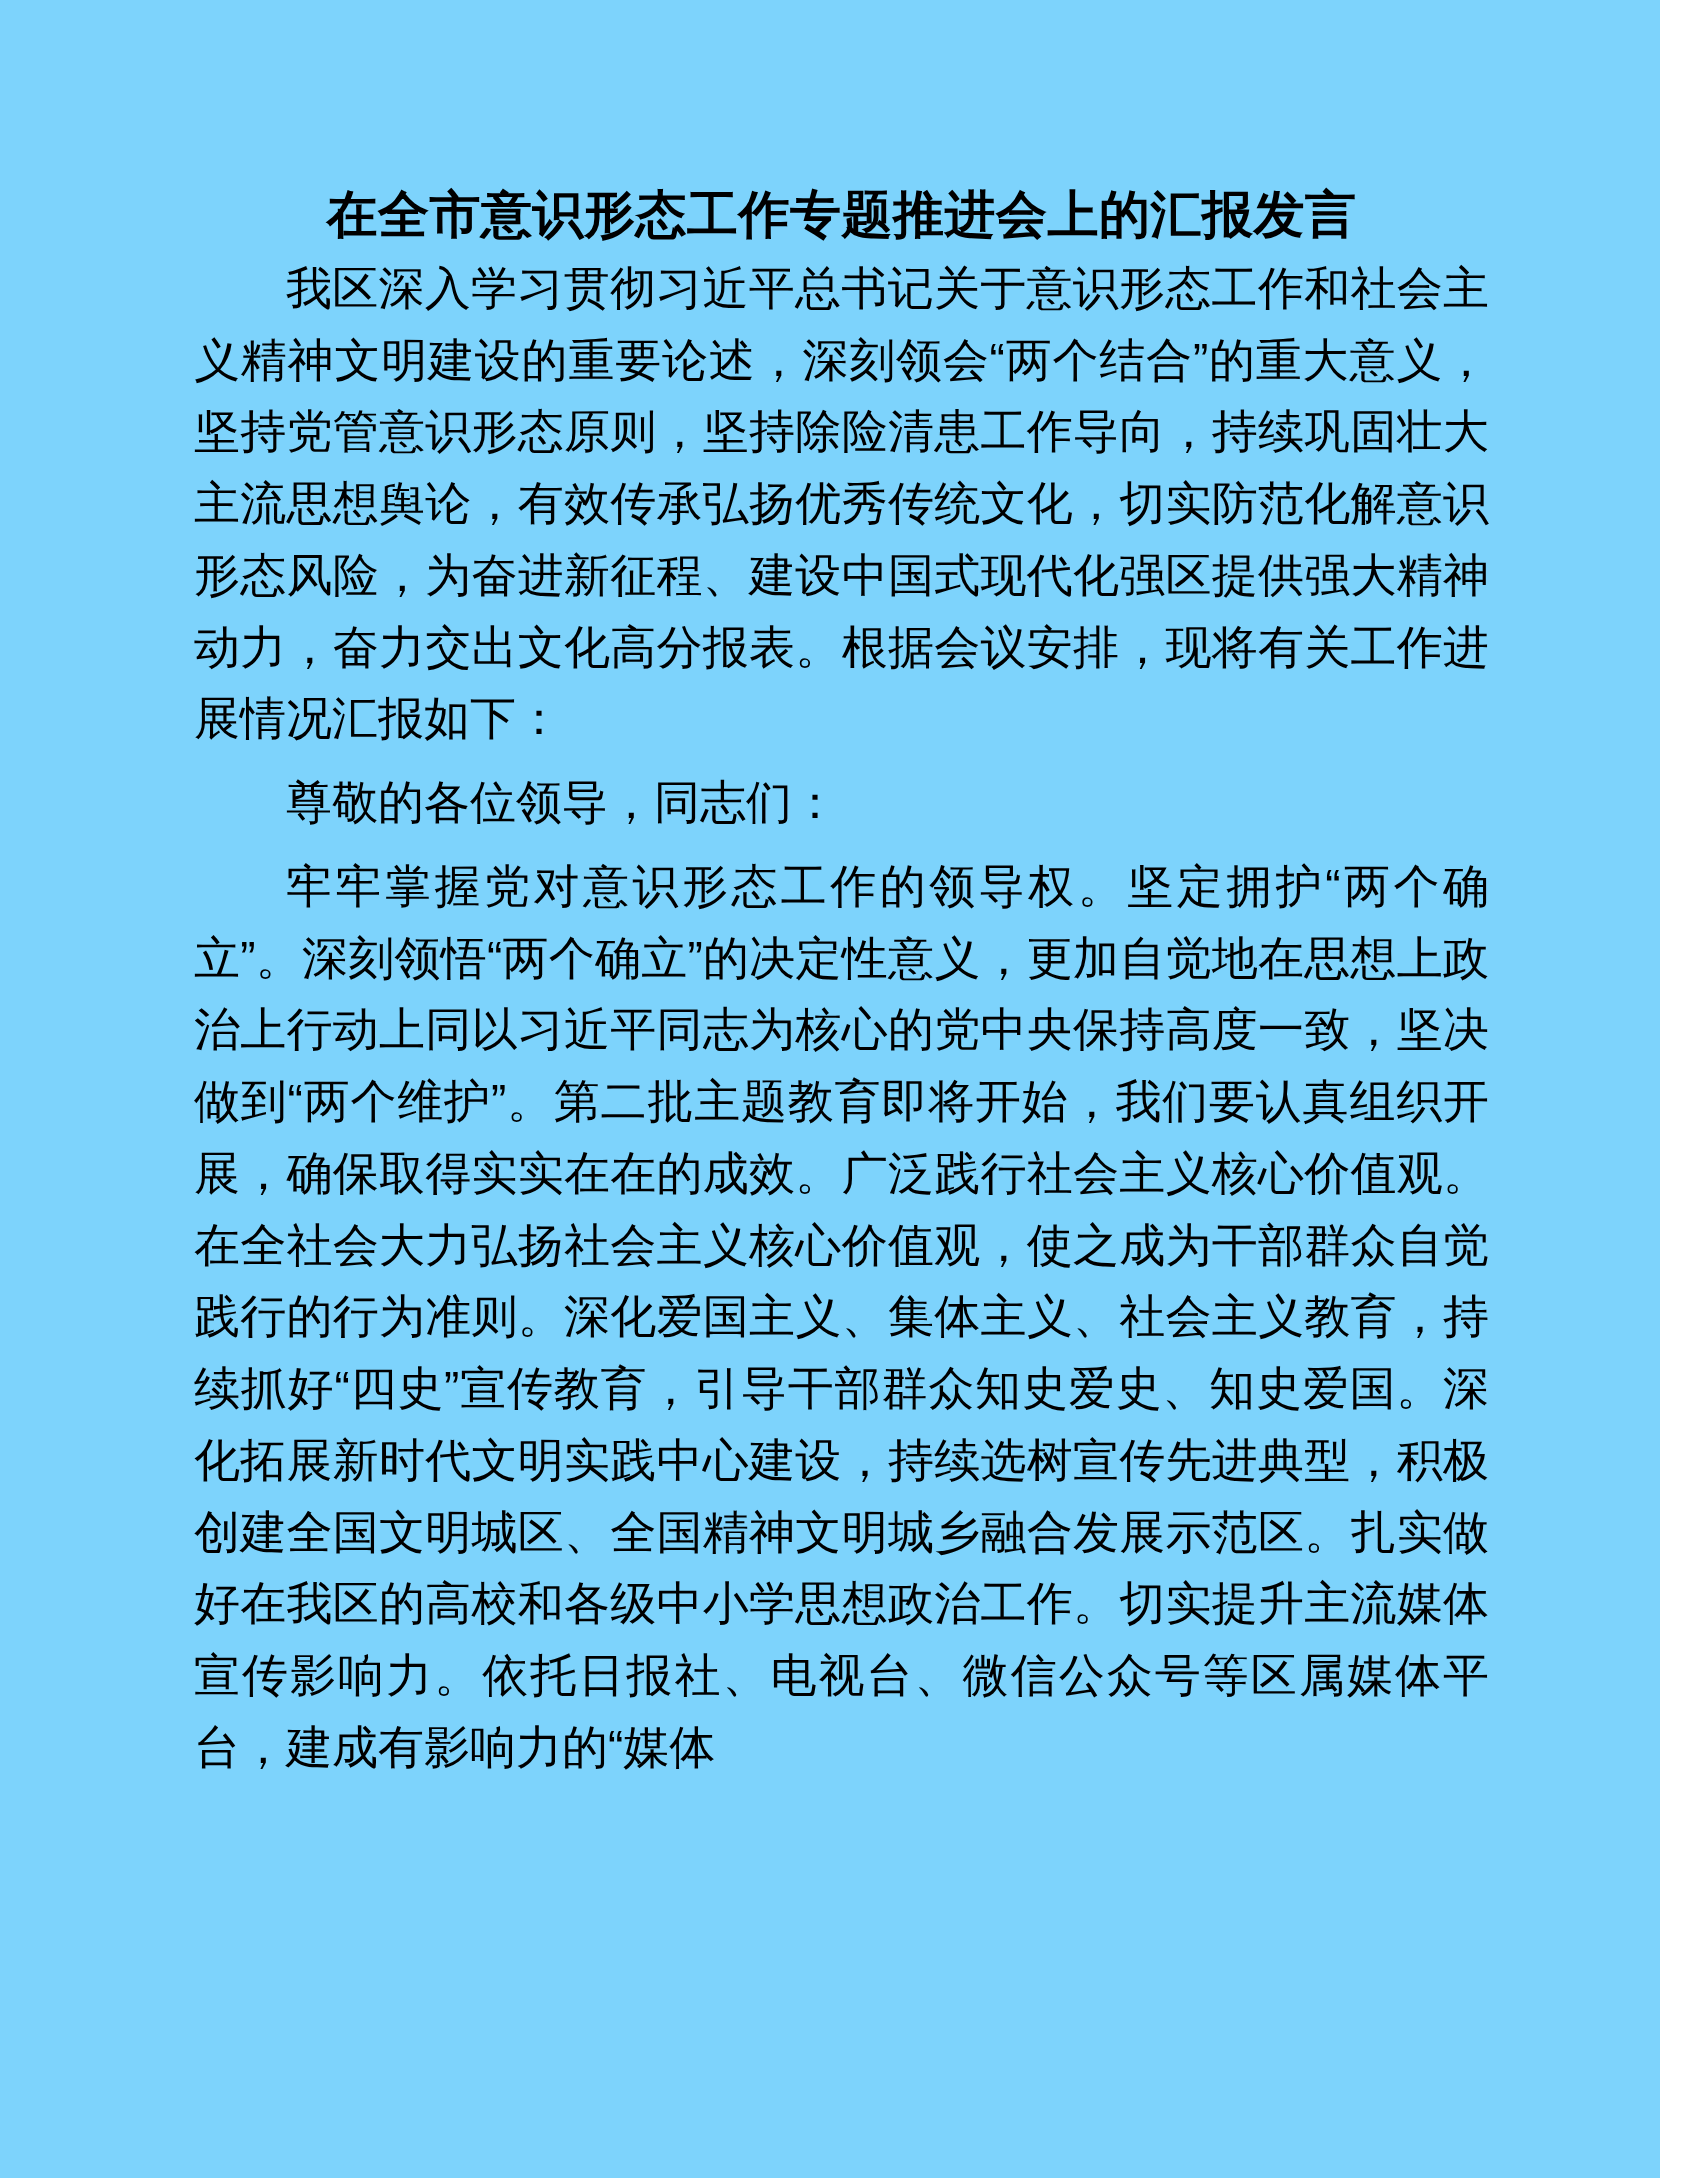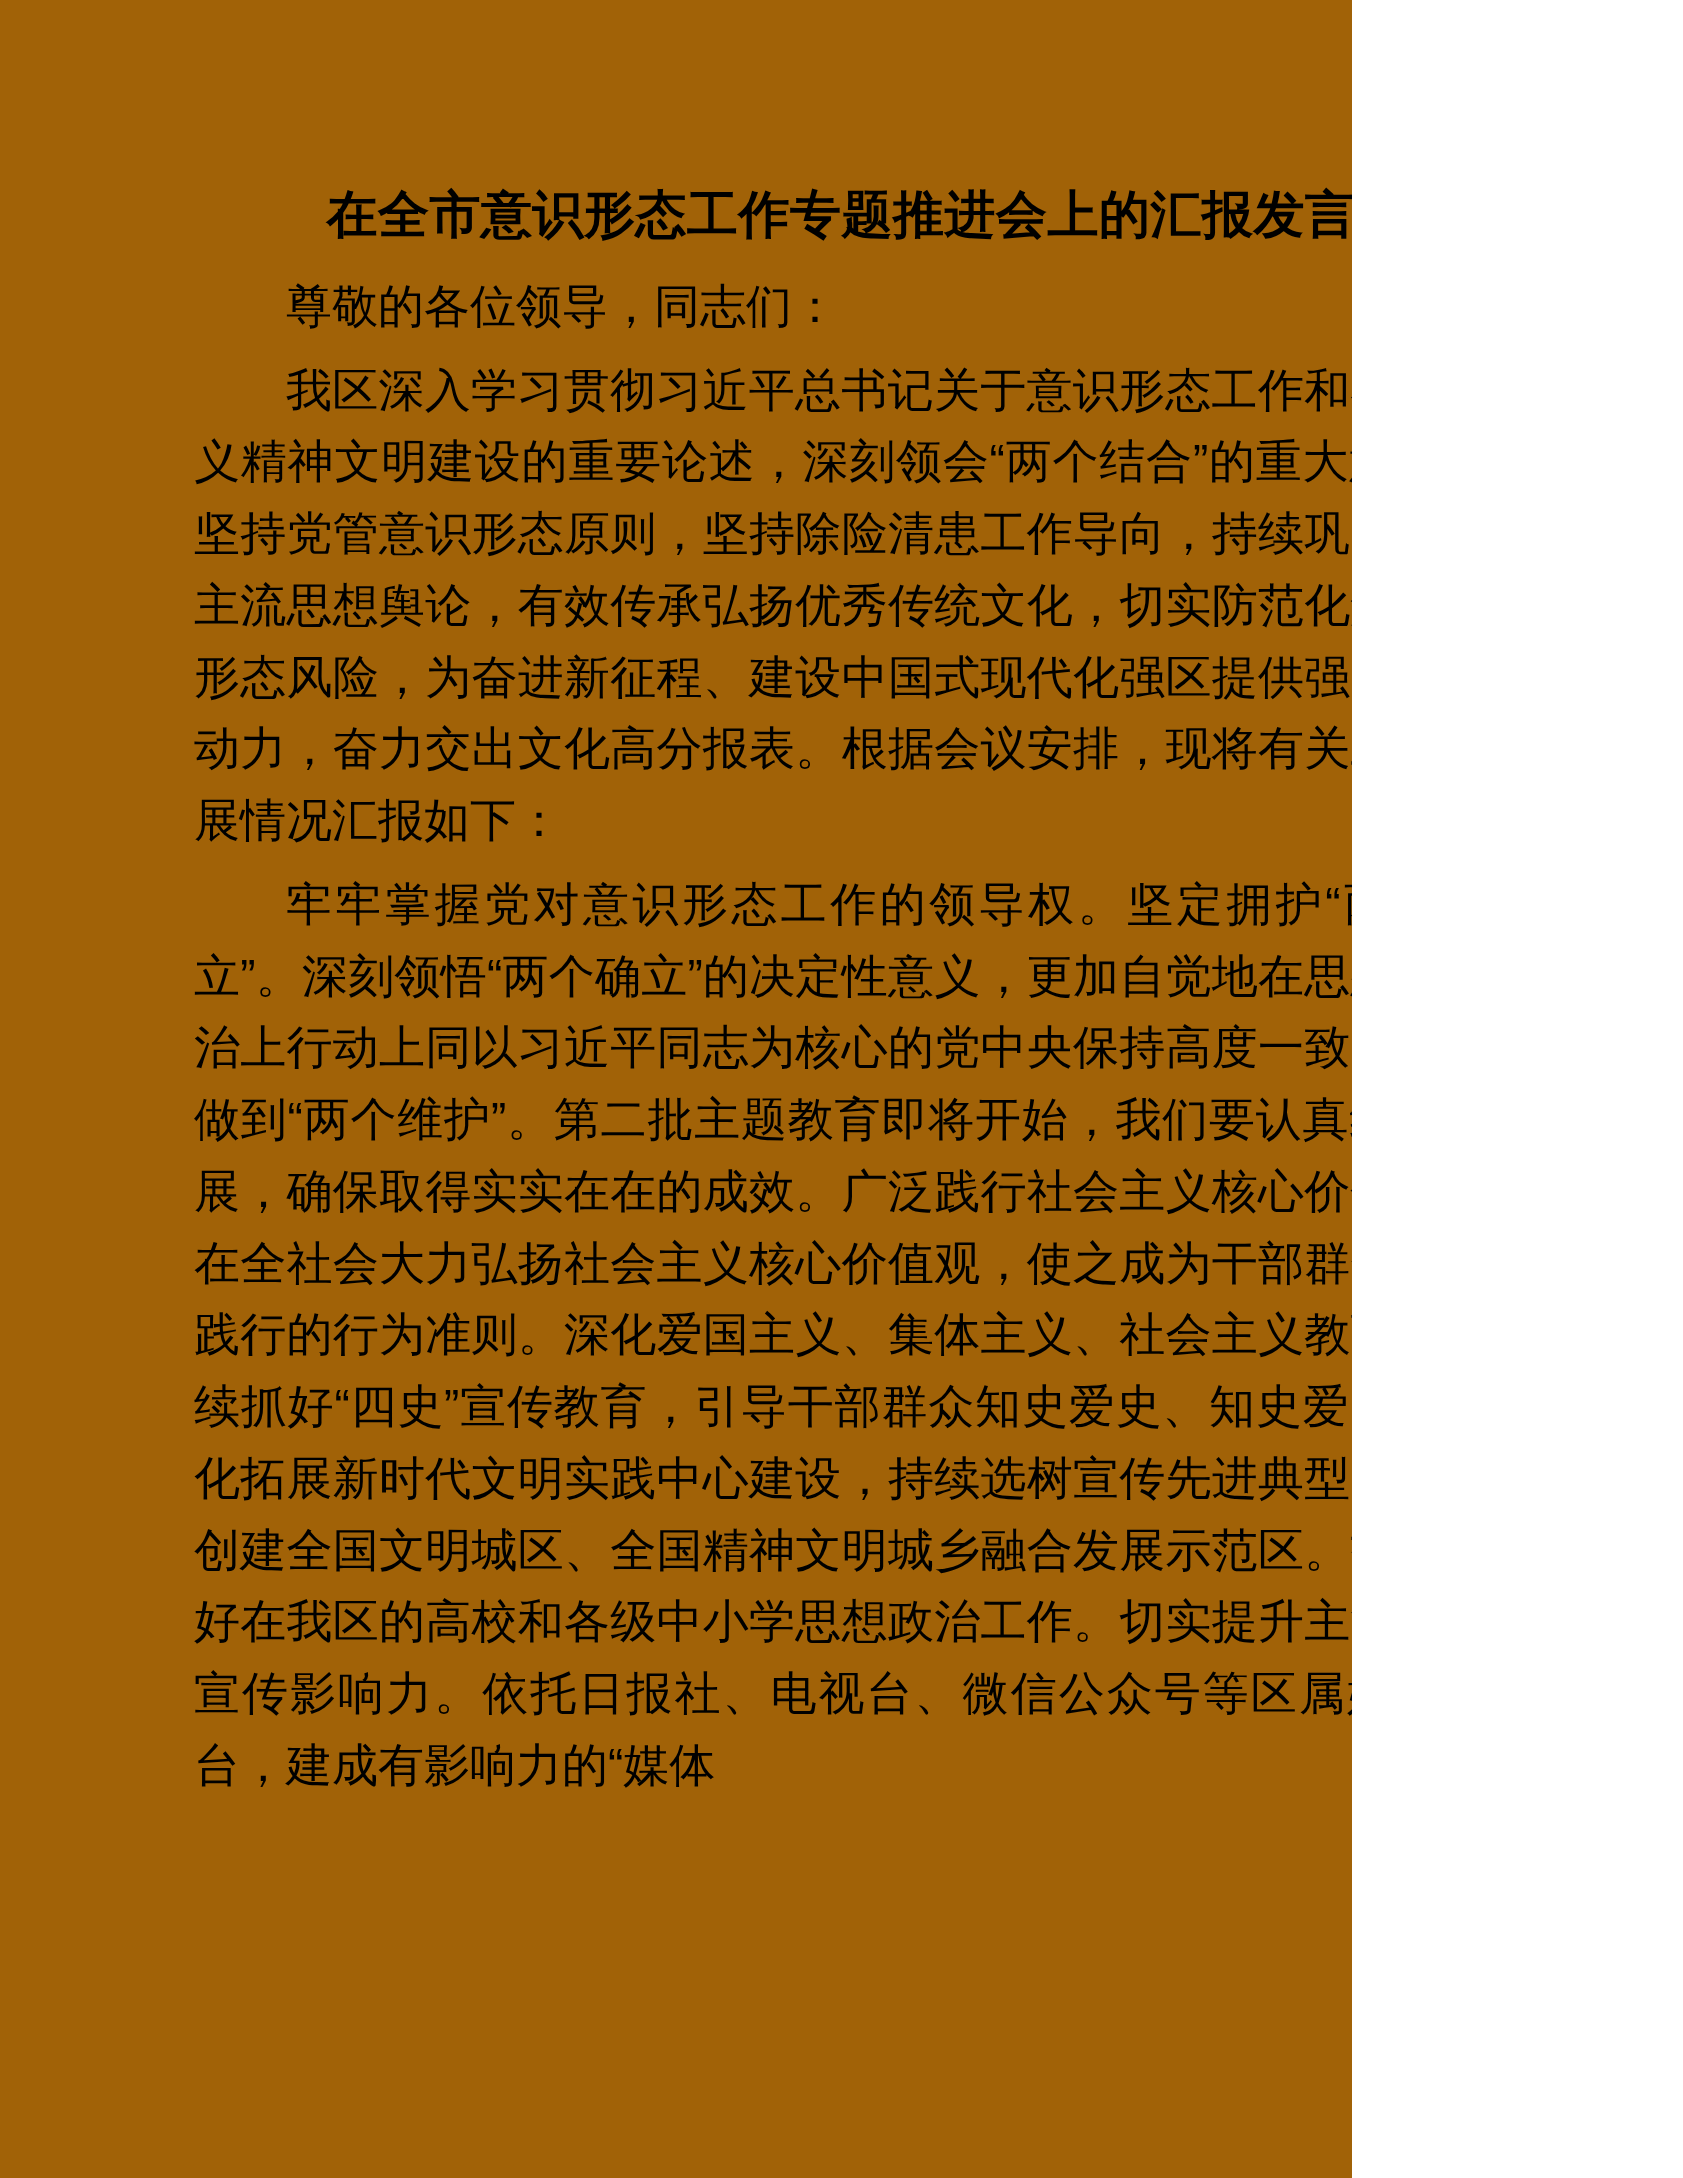--- a/index.html
+++ b/index.html
@@ -6,23 +6,23 @@
     margin: 0;
     padding: 0;
     background: #ffffff;
   }
   body {
     font-family: "Liberation Sans", "DejaVu Sans", sans-serif;
     color: #000000;
   }
   .page {
     position: relative;
-    width: 1352px;
+    width: 1660px;
     height: 2178px;
-    background: #a16207;
+    background: #7dd3fc;
     box-sizing: border-box;
     overflow: hidden;
   }
   .content {
     position: absolute;
     left: 194px;
     top: 0;
     width: 1295px;
   }
   .doc-title {
@@ -56,21 +56,21 @@
   }
 </style>
 </head>
 <body>
 
 <div class="page">
   <div class="content">
 
     <h1 class="doc-title">在全市意识形态工作专题推进会上的汇报发言</h1>
 
+    <p class="para">我区深入学习贯彻习近平总书记关于意识形态工作和社会主义精神文明建设的重要论述，深刻领会“两个结合”的重大意义，坚持党管意识形态原则，坚持除险清患工作导向，持续巩固壮大主流思想舆论，有效传承弘扬优秀传统文化，切实防范化解意识形态风险，为奋进新征程、建设中国式现代化强区提供强大精神动力，奋力交出文化高分报表。根据会议安排，现将有关工作进展情况汇报如下：</p>
+
     <p class="para para-salutation">尊敬的各位领导，同志们：</p>
-
-    <p class="para">我区深入学习贯彻习近平总书记关于意识形态工作和社会主义精神文明建设的重要论述，深刻领会“两个结合”的重大意义，坚持党管意识形态原则，坚持除险清患工作导向，持续巩固壮大主流思想舆论，有效传承弘扬优秀传统文化，切实防范化解意识形态风险，为奋进新征程、建设中国式现代化强区提供强大精神动力，奋力交出文化高分报表。根据会议安排，现将有关工作进展情况汇报如下：</p>
 
     <p class="para">牢牢掌握党对意识形态工作的领导权。坚定拥护“两个确立”。深刻领悟“两个确立”的决定性意义，更加自觉地在思想上政治上行动上同以习近平同志为核心的党中央保持高度一致，坚决做到“两个维护”。第二批主题教育即将开始，我们要认真组织开展，确保取得实实在在的成效。广泛践行社会主义核心价值观。在全社会大力弘扬社会主义核心价值观，使之成为干部群众自觉践行的行为准则。深化爱国主义、集体主义、社会主义教育，持续抓好“四史”宣传教育，引导干部群众知史爱史、知史爱国。深化拓展新时代文明实践中心建设，持续选树宣传先进典型，积极创建全国文明城区、全国精神文明城乡融合发展示范区。扎实做好在我区的高校和各级中小学思想政治工作。切实提升主流媒体宣传影响力。依托日报社、电视台、微信公众号等区属媒体平台，建成有影响力的“媒体</p>
 
   </div>
 </div>
 
 
 </body></html>

